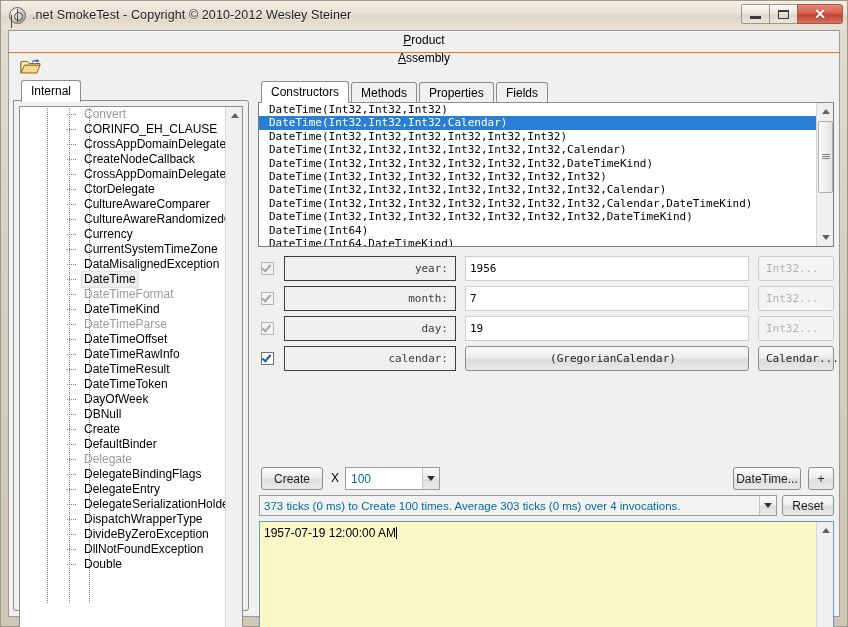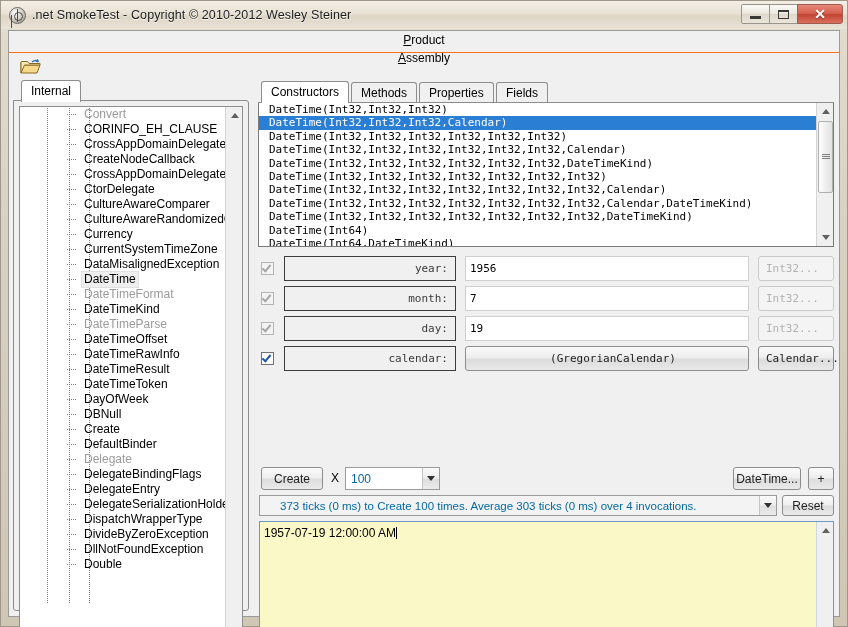--- a/index.html
+++ b/index.html
@@ -333,21 +333,21 @@
     border-left: 1px solid #c5c5c5;
     display: flex; align-items: center; justify-content: center;
   }
   .cbtn .arr.down { border-top-color: #303030; }
   #datetime-button { position: absolute; right: 36px; top: 0; width: 68px; height: 23px; }
   #plus-button { position: absolute; right: 3px; top: 0; width: 26px; height: 23px; }
 
   .statusrow { position: absolute; left: 0; top: 440px; width: 582px; height: 24px; }
   #status-combo {
     position: absolute; left: 4px; top: 0; right: 60px; height: 21px;
-    font-size: 11.5px; padding-left: 20px;
+    font-size: 11.5px; padding-left: 4px;
     background: #f3f3f3;
   }
   #reset-button { position: absolute; right: 3px; top: 0; width: 52px; height: 21px; }
 
   
   .outputbox {
     position: absolute; left: 4px; top: 466px; width: 575px; height: 148px;
     background: #fbf8c8;
     border: 1px solid #6a9ac4;
     overflow: hidden;

